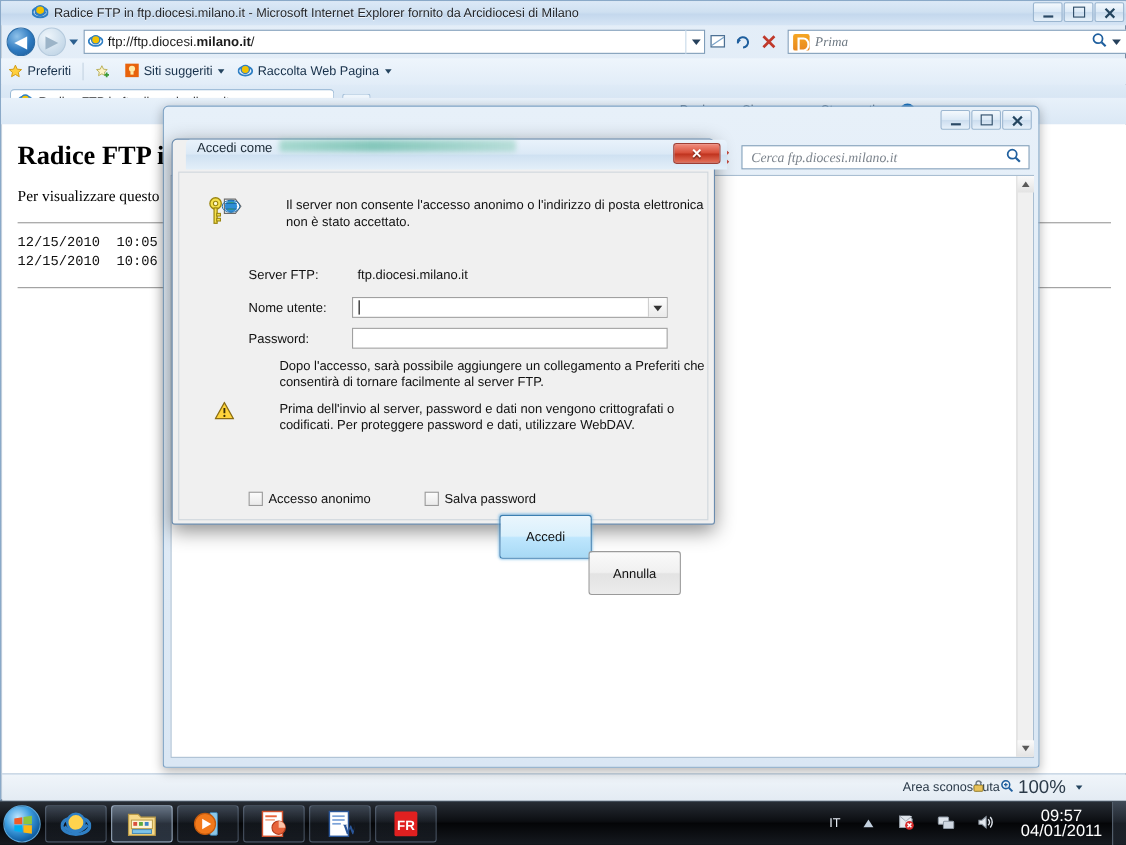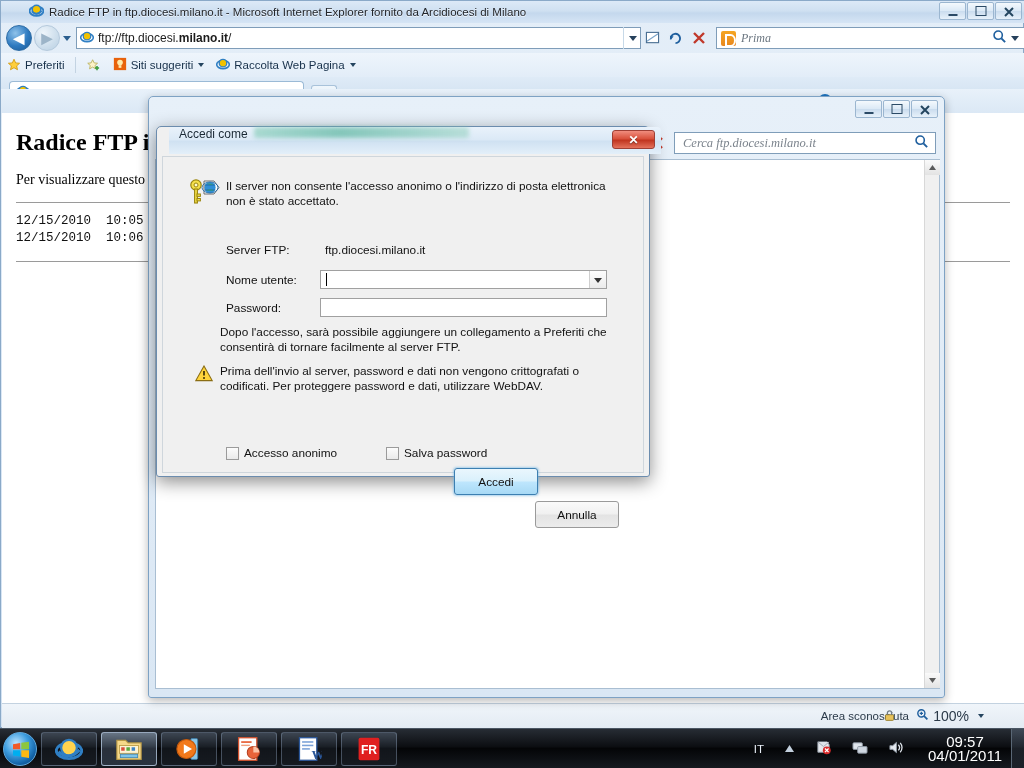--- a/index.html
+++ b/index.html
@@ -119,21 +119,21 @@
   #page-h1 { font-family:"Liberation Serif", serif; font-size:24px; font-weight:bold; color:#000; margin-top:6px; }
   #page-p { font-family:"Liberation Serif", serif; font-size:14px; color:#000; margin-top:16px; }
   .pg-hr { border:none; border-top:1px solid #9a9a9a; margin: 14px 0 10px 0; width: 100%; }
   .pg-listing { font-family:"Liberation Mono", monospace; font-size:12.5px; color:#111; line-height:17px; white-space:pre; }
 
   
   #statusbar { position:absolute; left:1px; top:702px; width:1022px; height:25px;
     background: linear-gradient(180deg,#f0f5fa 0%, #e3ebf3 100%); border-top:1px solid #c3d2e0;
     display:flex; align-items:center; }
   #status-zone { position:absolute; right:128px; font-size:11.5px; color:#2b3a49; display:flex; align-items:center; gap:4px;}
-  #status-zoom { position:absolute; right:40px; font-size:14px; color:#2b3a49; display:flex; align-items:center; gap:4px;text-align:right;}
+  #status-zoom { position:absolute; right:40px; font-size:17px; color:#2b3a49; display:flex; align-items:center; gap:4px;text-align:right;}
 
   
   #ie-window-2 {
     position:absolute; left:148px; top:96px; width:797px; height:602px;
     background: linear-gradient(180deg,#e7f0f9 0%, #dae7f4 100%);
     border:1px solid #7ea2c4; border-radius:5px 5px 3px 3px;
     box-shadow: 0 3px 10px rgba(0,0,0,.28);
     padding-left: 24px;
   }
   #w2-title { position:absolute; left:0; top:0; width:795px; height:24px; }
@@ -171,21 +171,21 @@
     position:absolute; right:6px; top:3px; width:43px; height:19px;
     border:1px solid #9e3f35; border-radius:3px;
     background: linear-gradient(180deg,#f08d7e 0%, #d8503b 46%, #c0341f 54%, #e4725c 100%);
     display:flex; align-items:center; justify-content:center;
   }
   #dlg-close .xg { color:#fff; font-size:12px; font-weight:bold; line-height:1; text-shadow:0 1px 1px rgba(0,0,0,.4);}
   #dlg-body {
     position:absolute; left:5px; top:29px; width:482px; height:317px;
     background:#f0f0f0; border:1px solid #cfd6dc;
   }
-  .dlg-txt { font-size:11.8px; color:#111; line-height:15px; }
+  .dlg-txt { font-size:11.8px; color:#111; line-height:15px;margin-left:34px; }
   #dlg-msg { position:absolute; left:63px; top:22px; width:400px; }
   #key-icon { position:absolute; left:24px; top:20px; width:34px; height:32px; }
   .row-label { position:absolute; font-size:11.8px; color:#111; }
   .field {
     position:absolute; height:19px; background:#fff; border:1px solid #a0a0a0;
   }
   #username-field { left:157px; top:113px; width:287px; display:flex; align-items:center; }
   #username-caret { width:1px; height:13px; background:#000; margin-left:5px; }
   #username-drop {
     position:absolute; right:0; top:0; width:17px; height:17px;
@@ -198,21 +198,21 @@
   #dlg-warn { position:absolute; left:57px; top:207px; width:405px; }
   .cb-row { position:absolute; display:flex; align-items:center; }
   .cbox {
     width:13px; height:13px; background: linear-gradient(180deg,#fcfcfc,#eaeaea);
     border:1px solid #9b9b9b; flex:none;
   }
   .cb-row .cl { font-size:11.8px; color:#111; margin-left:5px; white-space:nowrap; }
   #cb-anon { left:63px; top:289px; }
   #cb-save { left:223px; top:289px; }
   .dbtn {
-    position:absolute; height:27px; border-radius:3px;
+    position:absolute; height:40px; border-radius:3px;
     display:flex; align-items:center; justify-content:center;
     font-size:11.8px; color:#111;
   }
   #btn-accedi {
     left:291px; top:311px; width:84px;
     border:1px solid #3c7fb1;
     background: linear-gradient(180deg,#eaf6fd 0%, #d9f0fc 48%, #bee6fd 52%, #a7d9f5 100%);
     box-shadow: 0 0 2px 1px rgba(110,180,230,.55);
   }
   #btn-annulla {

